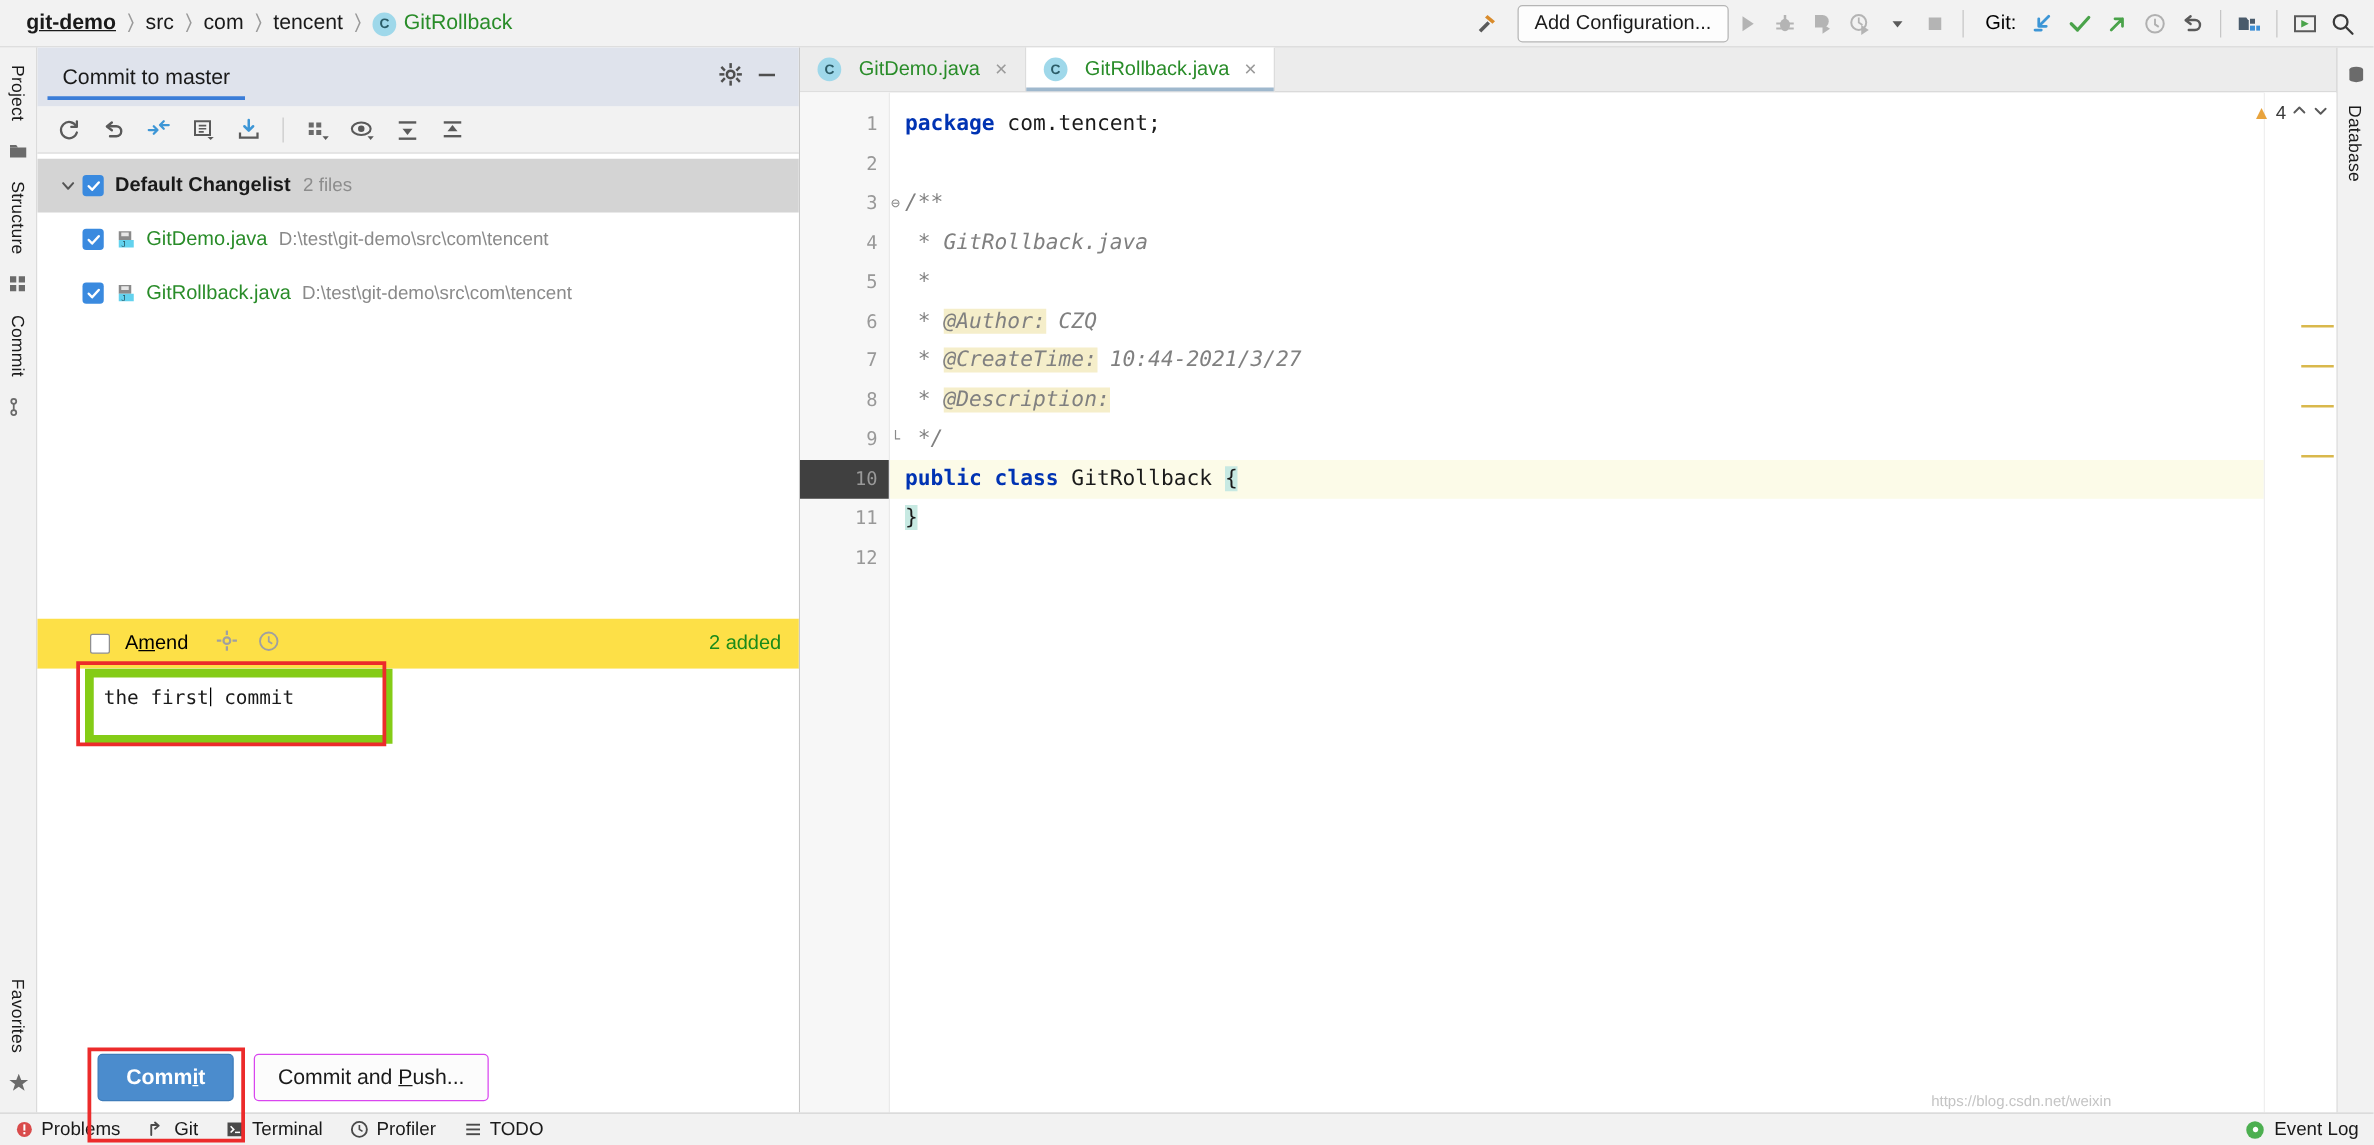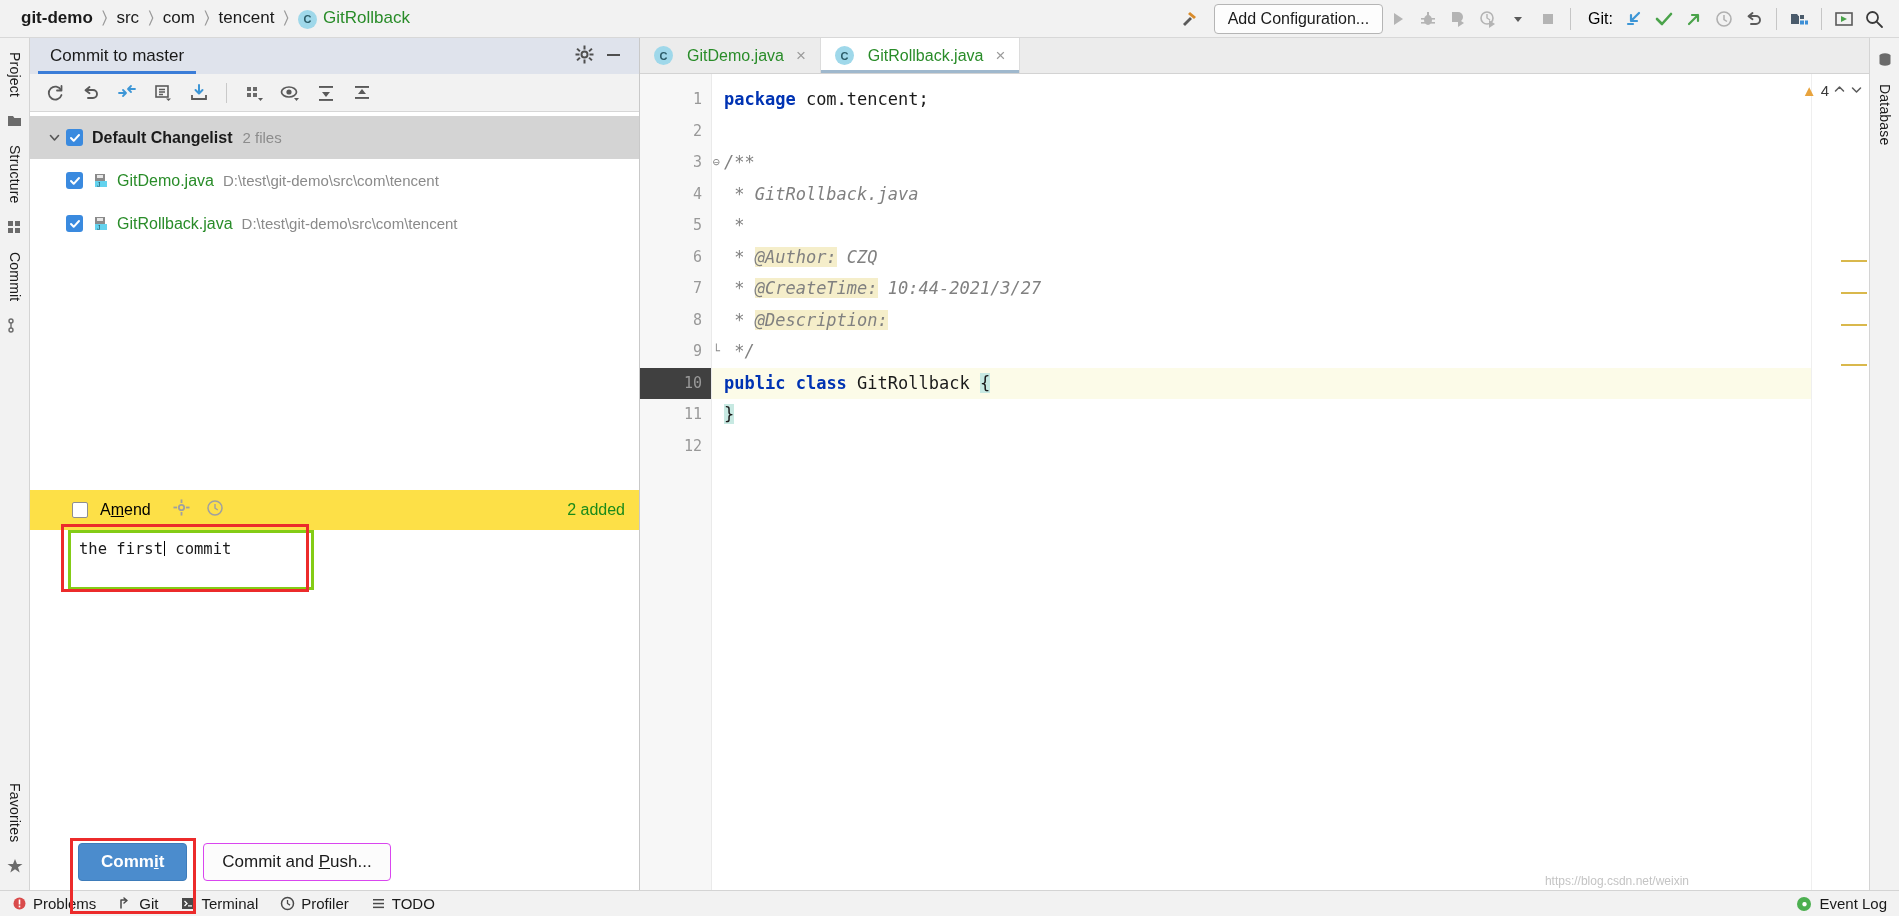--- a/index.html
+++ b/index.html
@@ -17,21 +17,21 @@
   .topbar {
     height: 38px; min-height: 38px;
     background: #f2f2f2;
     display: flex; align-items: center;
     border-bottom: 1px solid #d8d8d8;
     padding-left: 14px;
     position: relative;
   }
   .crumbs { display: flex; align-items: center; gap: 0; font-size: 17px; }
   .crumb { padding: 0 7px; color: #1a1a1a; white-space: nowrap; }
-  .crumb.bold { font-weight: bold; }
+  .crumb.bold { font-weight: bold; text-decoration: underline; }
   .crumb.cls { color: #298c29; }
   .crumb-sep { color: #9a9a9a; font-size: 17px; padding: 0 2px; }
   .cicon {
     display: inline-flex; align-items: center; justify-content: center;
     width: 19px; height: 19px; border-radius: 50%;
     background: #9fd8ea; color: #2b5c68; font-size: 11px;
     font-weight: bold; margin-right: 6px; vertical-align: middle;
   }
   .top-right { margin-left: auto; display: flex; align-items: center; gap: 0; padding-right: 10px; }
   .hammer { margin-right: 14px; display: flex; align-items: center; }
@@ -82,21 +82,21 @@
 
   
   .commitpane {
     width: 610px; min-width: 610px;
     background: #fff;
     display: flex; flex-direction: column;
     border-right: 1px solid #c9c9c9;
     position: relative;
   }
   .ctw-header {
-    height: 36px; min-height: 36px;
+    height: 47px; min-height: 36px;
     background: #dfe3ec;
     display: flex; align-items: center;
     padding: 0 8px;
     position: relative;
   }
   .ctw-title {
     font-size: 17px; color: #1a1a1a;
     padding: 0 12px; height: 36px;
     display: flex; align-items: center;
     position: relative;
@@ -157,21 +157,21 @@
   }
   .amend-lbl { font-size: 16px; }
   .amend-lbl u { text-decoration: underline; }
   .amend-icons { display: flex; gap: 16px; margin-left: 22px; align-items: center; }
   .added-lbl { margin-left: auto; color: #1a8a1a; font-size: 16px; }
 
   
   .msgwrap { padding: 0 0 0 38px; background: #fff; position: relative; }
   .msgbox {
     width: 246px; height: 60px;
-    border: 3px solid #84cc16;
+    border: 7px solid #84cc16;
     background: #fff;
     font-family: "DejaVu Sans Mono", monospace;
     font-size: 15.5px;
     color: #1a1a1a;
     padding: 7px 8px;
     position: relative;
     white-space: pre;
     line-height: 1.25;
   }
   .redbox-msg {

